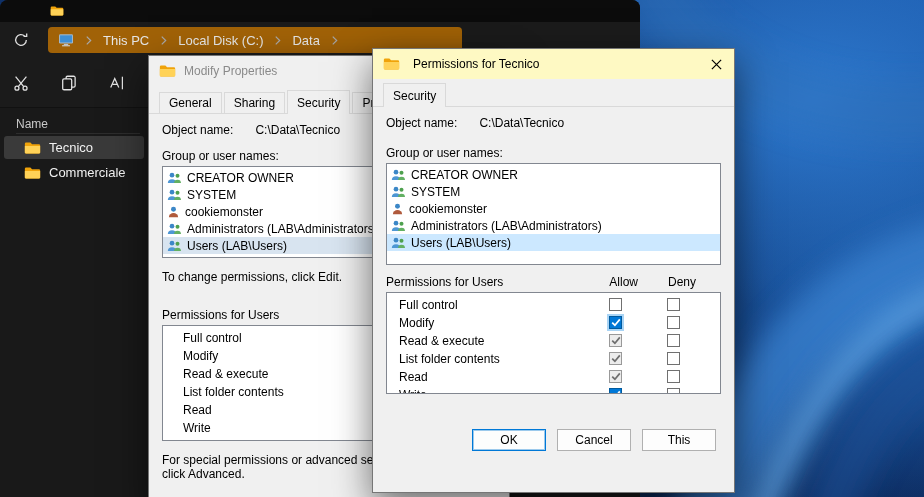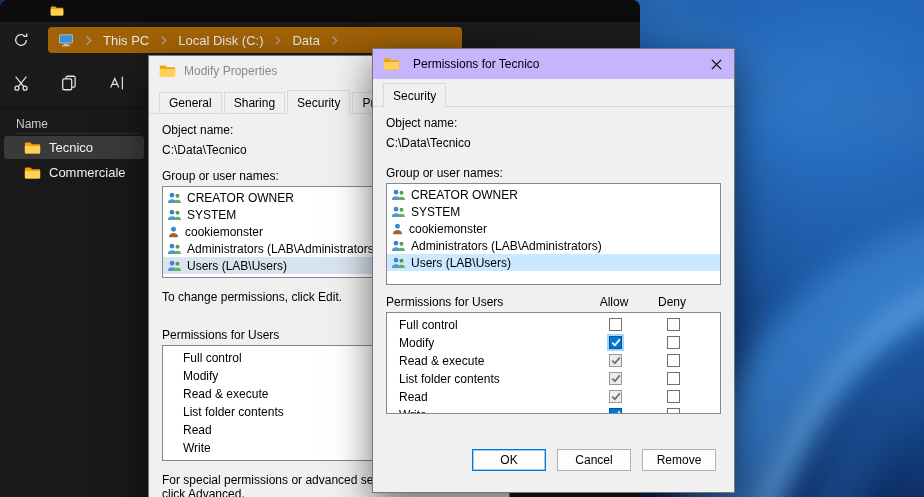--- a/index.html
+++ b/index.html
@@ -38,53 +38,53 @@
     font-size:13px;color:#f2f2f2;cursor:pointer;width:140px;}
   .file-row.selected{background:#3a3a3a;}
   .folder-ic svg{display:block;}
 
   
   .dlg{position:absolute;background:#f0f0f0;border:1px solid #767676;box-shadow:0 14px 36px rgba(0,0,0,.55);
     font-size:12px;color:#000;}
   .dlg-props{left:148px;top:55px;width:362px;height:452px;z-index:5;}
   .dlg-perms{left:372px;top:48px;width:363px;height:445px;z-index:10;}
   .dlg-title{height:30px;display:flex;align-items:center;padding:0 10px;gap:8px;}
-  .dlg-perms .dlg-title{background:#c4b5fd;gap:13px;}
+  .dlg-perms .dlg-title{background:#fef9c3;gap:13px;}
   .dlg-title-text{flex:1;font-size:12px;}
   .dlg-props .dlg-title-text{color:#8a8a8a;}
   .dlg-ic svg{display:block;}
   .dlg-close{width:36px;height:30px;margin-right:-10px;display:flex;align-items:center;justify-content:center;cursor:pointer;}
   .tabs{display:flex;align-items:flex-end;padding:6px 10px 0;border-bottom:1px solid #d9d9d9;height:28px;}
   .tab{height:21px;line-height:21px;padding:0 9px;background:#f0f0f0;border:1px solid #d9d9d9;border-bottom:none;
     margin-right:2px;white-space:nowrap;cursor:pointer;}
   .tab.active{height:24px;line-height:24px;margin-bottom:-1px;position:relative;z-index:2;}
   .dlg-body{padding:0 13px;}
   .lbl{font-size:12px;}
-  .obj-row{margin-top:9px;display:flex;gap:6px;white-space:nowrap;flex-direction:column;}
+  .obj-row{margin-top:9px;display:flex;gap:22px;white-space:nowrap;}
   .mt-group-back{margin-top:12px;}
   .mt-group-front{margin-top:16px;}
   .mt-perm-back{margin-top:24px;}
   .listbox{background:#fff;border:1px solid #828790;overflow:hidden;}
   .groups-back{height:92px;margin-top:3px;padding-top:2px;}
   .perms-back{height:116px;margin-top:3px;padding-top:3px;}
   .groups-front{height:102px;margin-top:3px;padding-top:2px;}
   .perm-grid{height:102px;margin-top:2px;padding-top:3px;}
   .lb-row{height:17px;display:flex;align-items:center;gap:5px;padding-left:4px;white-space:nowrap;font-size:12px;cursor:default;}
   .lb-row.perm{height:18px;padding-left:20px;}
   .p-ic{display:flex;align-items:center;}
   .sel-active{background:#cce8ff;}
   .sel-inactive{background:#d8e4f0;}
   .hint{margin-top:12px;white-space:nowrap;}
   .hint2{margin-top:12px;line-height:14px;}
   .hint2 span{display:block;white-space:nowrap;}
   .btn-row{margin-top:16px;display:flex;justify-content:flex-end;gap:10px;padding-right:9px;}
   .btn{min-width:74px;height:22px;background:#fdfdfd;border:1px solid #b0b0b0;font:12px "Liberation Sans",sans-serif;cursor:pointer;}
   .btn.primary{border:1px solid #0078d7;box-shadow:inset 0 0 0 1px #9cc9ec;}
   .perm-header{margin-top:10px;position:relative;height:15px;white-space:nowrap;}
-  .col-lbl{position:absolute;top:0;width:48px;text-align:center;}
+  .col-lbl{position:absolute;top:0;width:48px;text-align:right;}
   .col-lbl.allow{left:204px;}
   .col-lbl.deny{left:262px;}
   .perm-row{height:18px;position:relative;display:flex;align-items:center;padding-left:12px;white-space:nowrap;font-size:12px;}
   .cb{position:absolute;top:2px;width:13px;height:13px;border:1px solid #707070;background:#fff;
     display:flex;align-items:center;justify-content:center;cursor:pointer;}
   .col-allow{left:222px;}
   .col-deny{left:280px;}
   .cb.checked{background:#0078d7;border-color:#005a9e;}
   .cb.checked svg path{stroke:#fff;}
   .cb.focused{box-shadow:0 0 0 2px #a9d4f5;}
@@ -447,18 +447,18 @@
               <svg viewBox="0 0 10 9" width="10" height="9">
                 <path d="M1.2 4.6 L3.9 7.2 L8.8 1.4" fill="none" stroke-width="1.7"></path>
               </svg>
             </span>
             <span class="cb col-deny unchecked"></span>
           </div>
         </div>
       <div class="dlg-footer">
         <button class="btn primary">OK</button>
         <button class="btn">Cancel</button>
-        <button class="btn">Remove</button>
+        <button class="btn">This</button>
       </div>
     </div>
   </div>
 
 </div>
 
 </body></html>

